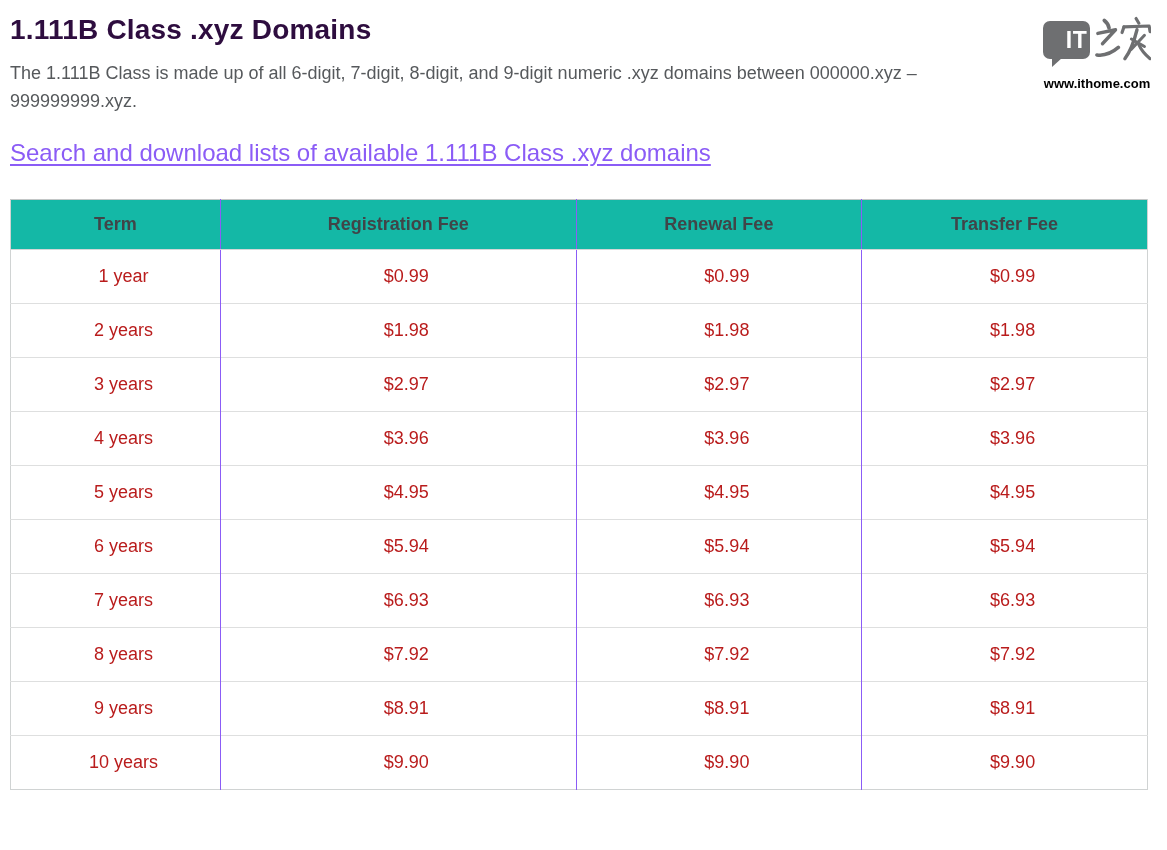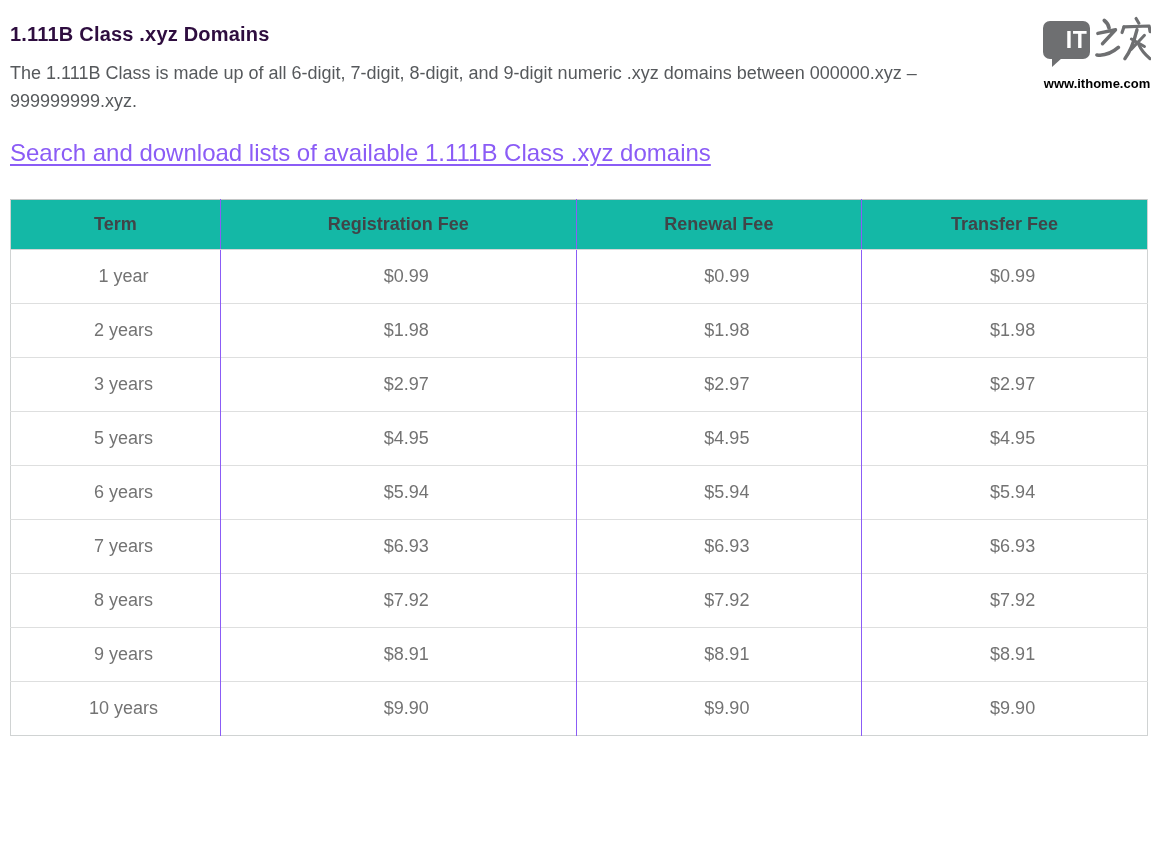--- a/index.html
+++ b/index.html
@@ -9,22 +9,22 @@
     width: 1167px; height: 850px;
     font-family: "Liberation Sans", "DejaVu Sans", sans-serif;
   }
   .page {
     position: relative;
     width: 1167px; height: 850px;
     padding: 6px 19px 0 10px;
     overflow: hidden;
   }
   .page-title {
-    margin: 17px 0 13px 0;
-    font-size: 20px;
+    margin: 8px 0 13px 0;
+    font-size: 28px;
     font-weight: 700;
     color: #2e0d3f;
     letter-spacing: 0.2px;
   }
   .body-para {
     margin: 0 0 25px 0;
     font-size: 18px;
     line-height: 28px;
     color: #56595c;
   }
@@ -51,21 +51,21 @@
     font-size: 18px;
     font-weight: 700;
     color: #404548;
     text-align: center;
     border-bottom: 1px solid #d4d7d7;
   }
   table.pricing td {
     height: 54px;
     font-size: 18px;
     font-weight: 400;
-    color: #737373;
+    color: #b91c1c;
     text-align: center;
     background: #ffffff;
     padding-left: 17px;
   }
   table.pricing tbody tr + tr td { border-top: 1px solid #dedfdf; }
   table.pricing th + th,
   table.pricing td + td { border-left: 1px solid #8b5cf6; }
   
   .ithome-logo {
     position: absolute;
@@ -177,20 +177,26 @@
         <td>$1.98</td>
         <td>$1.98</td>
       </tr>
       <tr>
         <td>3 years</td>
         <td>$2.97</td>
         <td>$2.97</td>
         <td>$2.97</td>
       </tr>
       <tr>
+        <td>4 years</td>
+        <td>$3.96</td>
+        <td>$3.96</td>
+        <td>$3.96</td>
+      </tr>
+      <tr>
         <td>5 years</td>
         <td>$4.95</td>
         <td>$4.95</td>
         <td>$4.95</td>
       </tr>
       <tr>
         <td>6 years</td>
         <td>$5.94</td>
         <td>$5.94</td>
         <td>$5.94</td>

